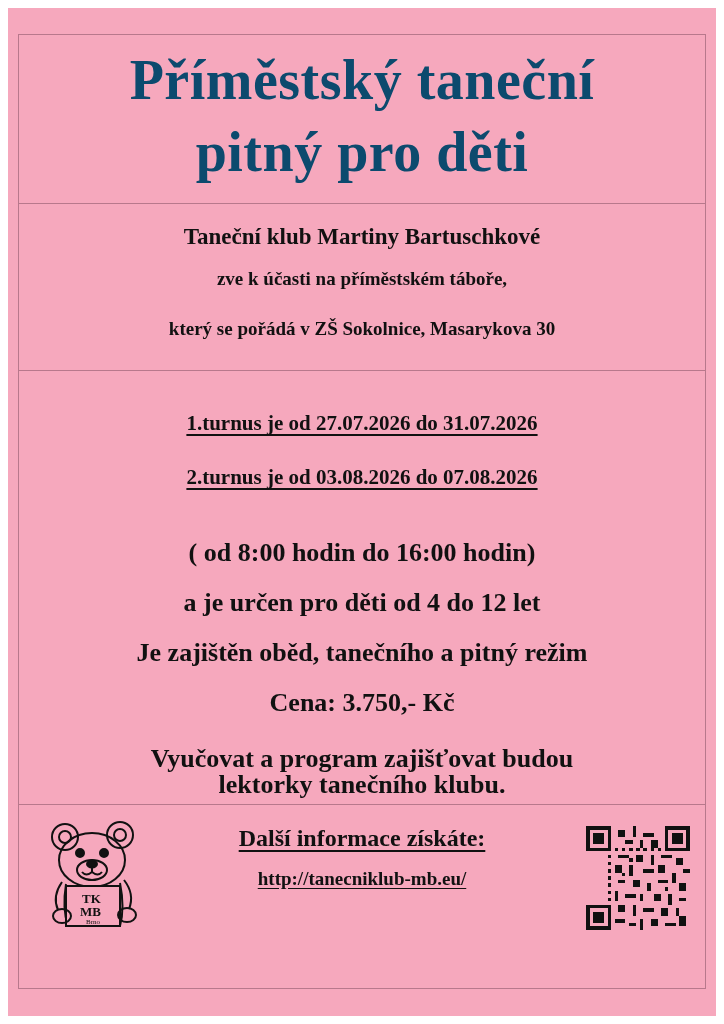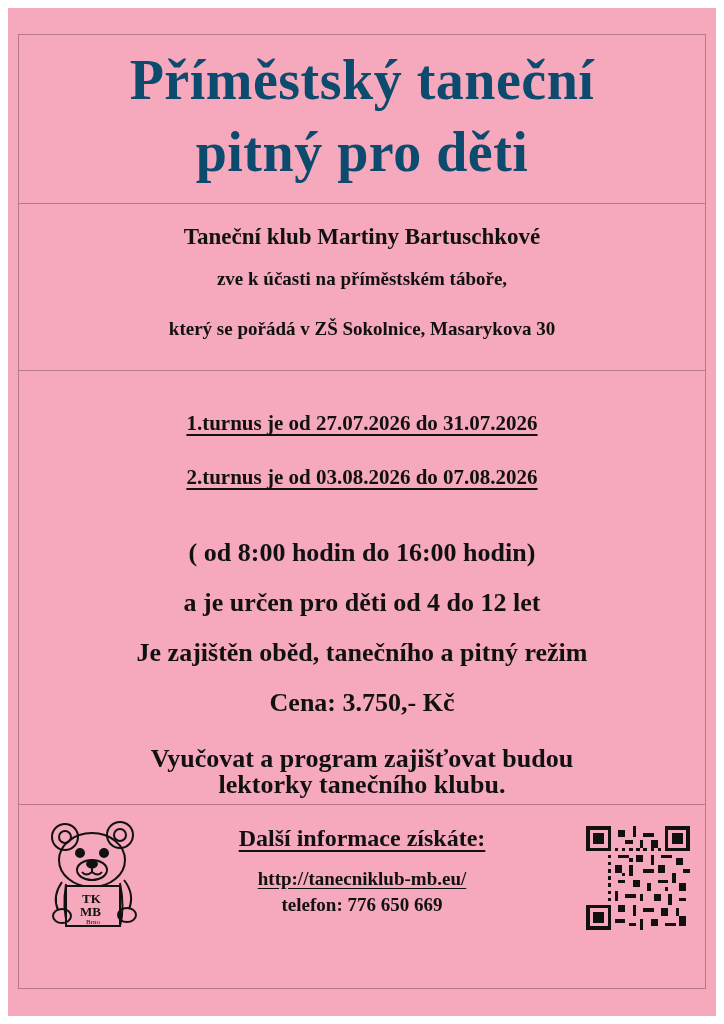--- a/index.html
+++ b/index.html
@@ -190,23 +190,20 @@
     <div class="detail">Je zajištěn oběd, tanečního a pitný režim</div>
     <div class="detail">Cena: 3.750,- Kč</div>
     <div class="detail two-line">Vyučovat a program zajišťovat budou</div>
     <div class="detail two-line" style="margin-top:0">lektorky tanečního klubu.</div>
   </div>
 
   <div class="footer-block">
     <div class="footer-heading">Další informace získáte:</div>
     <div class="footer-line" style="margin-top:10px">
       <span class="u">http://tanecniklub-mb.eu/</span>
-    </div>
-    <div class="footer-line">
-      <span>telefon: 776 650 669</span>
     </div>
   </div>
 
   <div class="logo">
     <svg viewBox="0 0 110 115" width="110" height="115" xmlns="http://www.w3.org/2000/svg">
       <g fill="none" stroke="#111111" stroke-width="2">
 
         <circle cx="23" cy="17" r="13"></circle>
         <circle cx="78" cy="15" r="13"></circle>
         <circle cx="23" cy="17" r="6"></circle>

